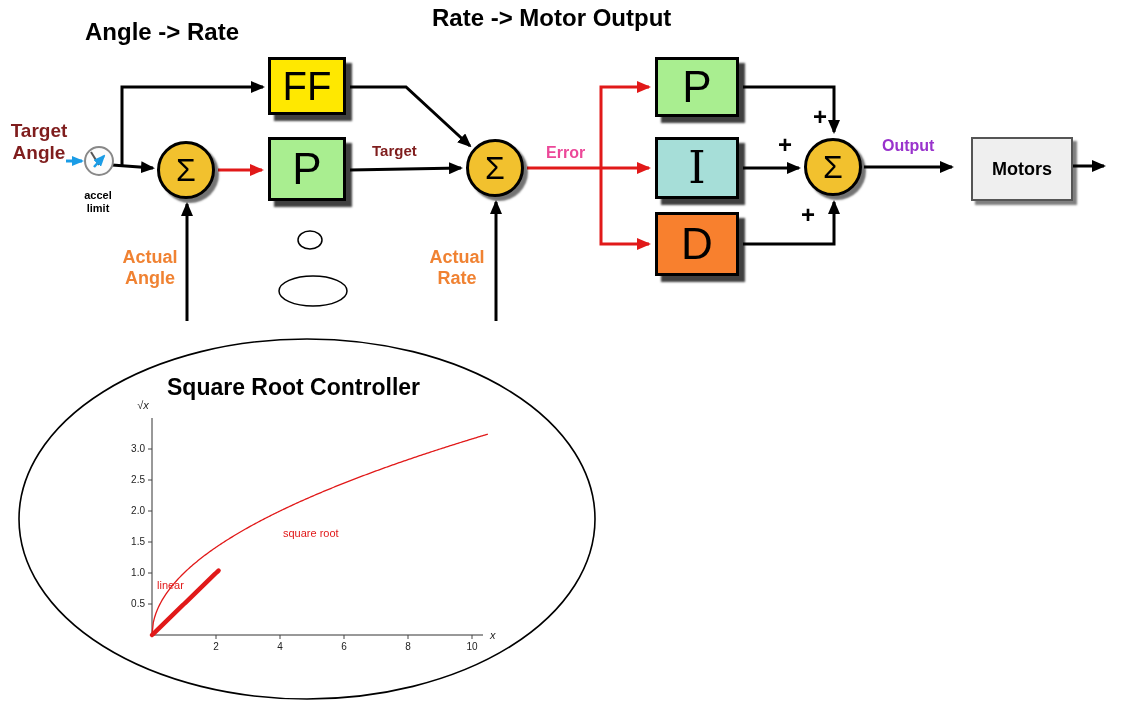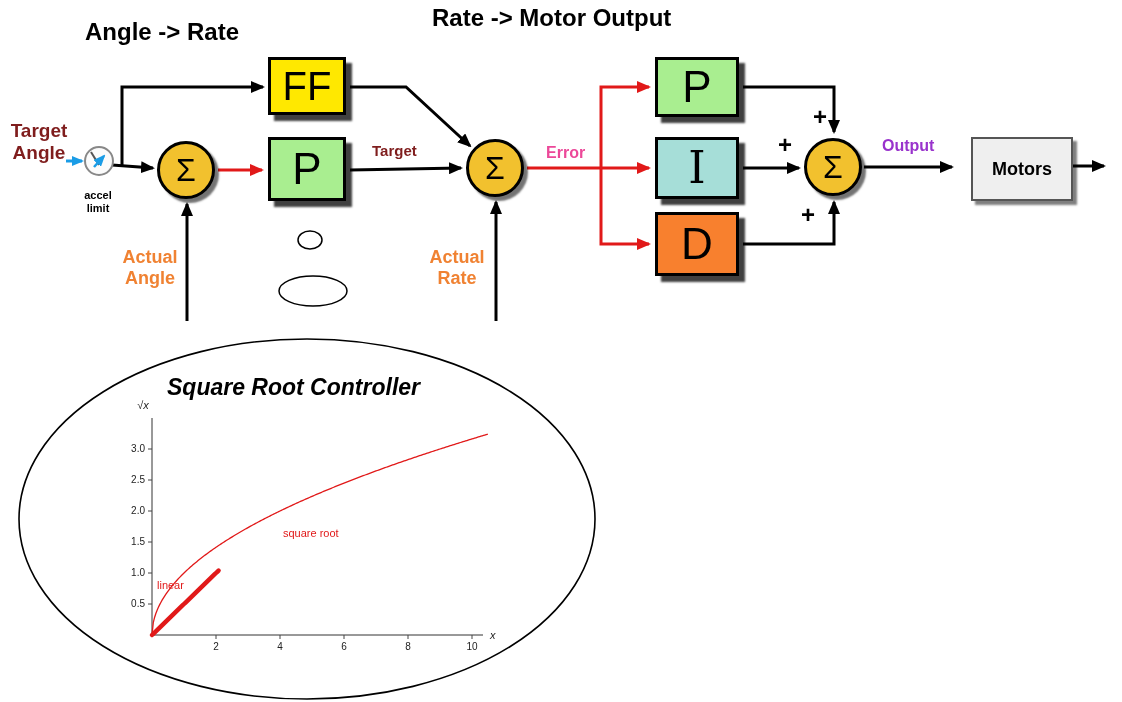--- a/index.html
+++ b/index.html
@@ -170,15 +170,15 @@
 
   <div class="lbl orange" style="left:419px; top:247px; width:76px; font-size:18px;">Actual
 Rate</div>
 
   <div class="lbl purple" style="left:882px; top:137px; font-size:16px;">Output</div>
 
   <span class="plus" style="left:813px; top:103px;">+</span>
   <span class="plus" style="left:778px; top:131px;">+</span>
   <span class="plus" style="left:801px; top:201px;">+</span>
 
-  <div class="lbl" style="left:167px; top:374px; font-size:23px; color:#000;font-style:italic;">Square Root Controller</div>
+  <div class="lbl" style="left:167px; top:374px; font-size:23px; color:#000;">Square Root Controller</div>
 
 </div>
 
 </body></html>

